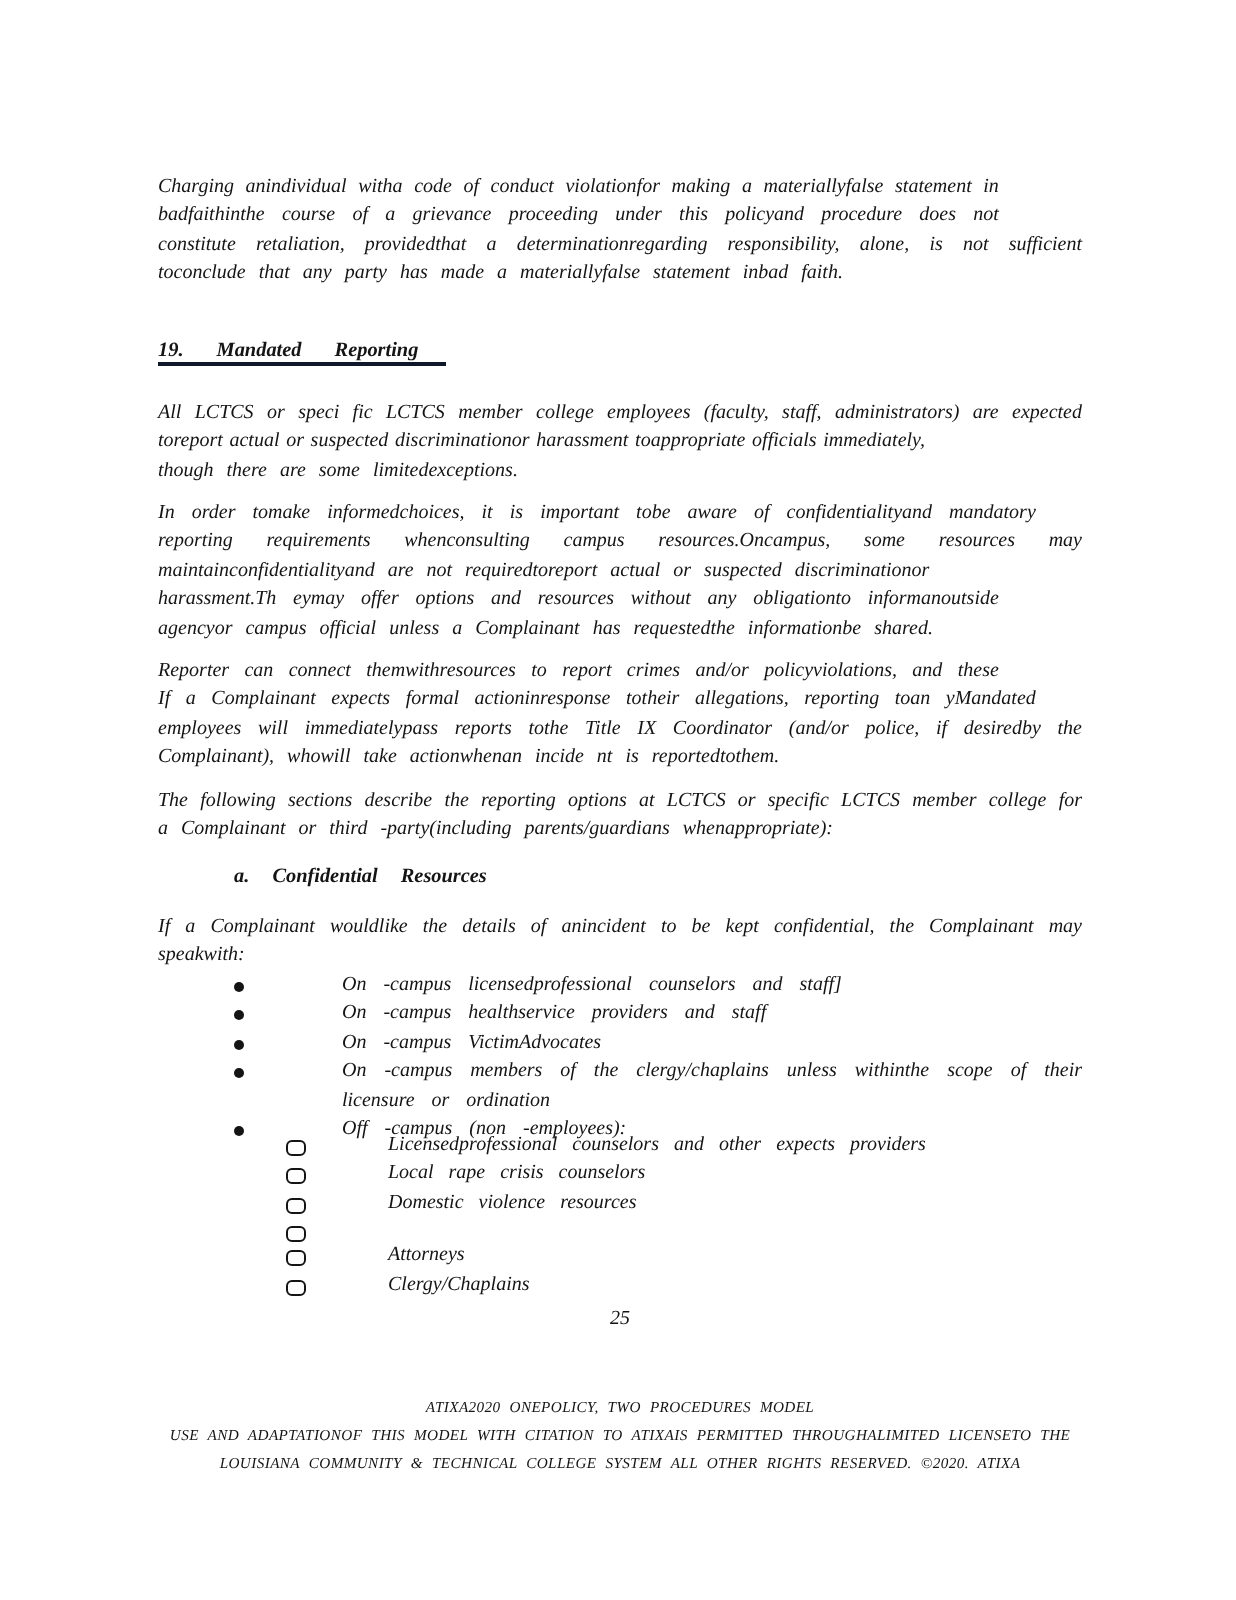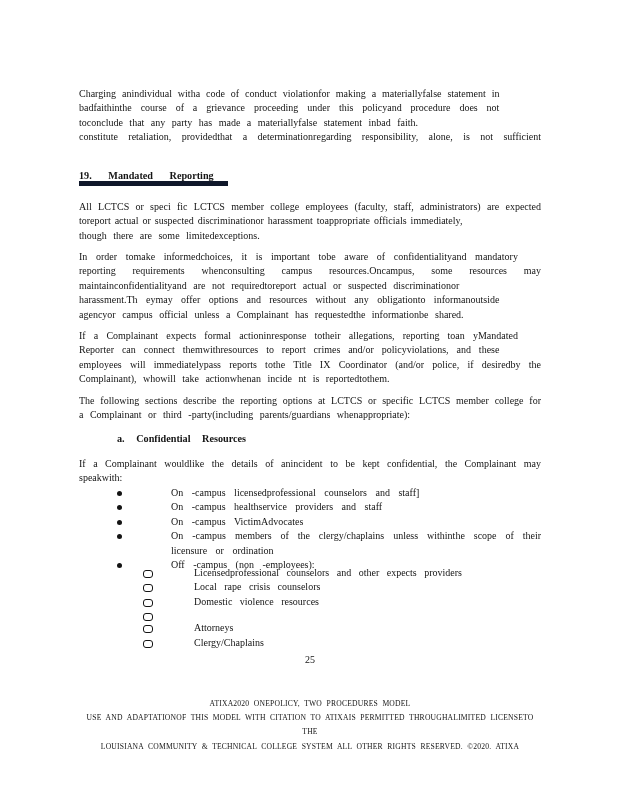--- a/index.html
+++ b/index.html
@@ -1,30 +1,30 @@
 <!DOCTYPE html>
 <html><head>
 <meta charset="utf-8">
 <style>
   html,body { margin:0; padding:0; background:#ffffff; }
   .page {
     position:relative; width:618px; height:800px; background:#ffffff;
     font-family:"Liberation Serif","DejaVu Serif",serif;
     color:#141414; overflow:hidden;
   }
-  .block { position:absolute; left:79px; width:462px; }
+  .block { position:absolute; left:79px; width:462px;font-style:italic; }
   .ln { font-size:10px; line-height:14.4px; white-space:normal; }
   
   .f   { text-align:justify; text-align-last:justify; }
   .w95 { width:95%; text-align:justify; text-align-last:justify; }
   .w91 { width:91%; text-align:justify; text-align-last:justify; }
   .w83 { width:83%; text-align:justify; text-align-last:justify; }
   .l   { text-align:left; word-spacing:4px; }
   .heading { font-weight:bold; font-size:10.2px; line-height:14px; }
-  .heading .hl { border-bottom:5px solid #0f172a; padding-right:14px; word-spacing:14px; }
+  .heading .hl { border-bottom:2px solid #0f172a; padding-right:14px; word-spacing:14px; }
   .subheading { font-weight:bold; font-size:10.2px; line-height:14px; padding-left:38px; word-spacing:9px; }
   
   .brow { display:flex; align-items:flex-start;gap:28px; }
   .b1 { padding-left:38px; }
   .b1 .mark { flex:0 0 auto; width:5px; height:5px; border-radius:50%; background:#141414; margin:5px 21px 0 0; }
   .b1 .btxt { flex:1 1 auto; min-width:0; }
   .b1 .ln.l { word-spacing:6px; }
   .b2 { padding-left:64px; }
   .b2 .mark { flex:0 0 auto; width:8px; height:6px; border:1px solid #141414; border-radius:3px; margin:4px 13px 0 0; background:transparent; }
   .b2 .btxt { flex:1 1 auto; min-width:0; }
@@ -33,22 +33,22 @@
   .footer { text-align:center; font-size:7.6px; line-height:14.2px; word-spacing:2.4px; letter-spacing:0.2px; }
 </style>
 </head>
 <body>
 
 <div class="page">
 
   <div class="block" style="top:87px">
     <div class="ln w91">Charging anindividual witha code of conduct violationfor making a materiallyfalse statement in</div>
     <div class="ln w91">badfaithinthe course of a grievance proceeding under this policyand procedure does not</div>
+    <div class="ln f">constitute retaliation, providedthat a determinationregarding responsibility, alone, is not sufficient</div>
     <div class="ln l">toconclude that any party has made a materiallyfalse statement inbad faith.</div>
-    <div class="ln f">constitute retaliation, providedthat a determinationregarding responsibility, alone, is not sufficient</div>
   </div>
 
   <div class="block heading" style="top:169px">
     <span class="hl">19. Mandated Reporting</span>
   </div>
 
   <div class="block" style="top:200px">
     <div class="ln f">All LCTCS or speci fic LCTCS member college employees (faculty, staff, administrators) are expected</div>
     <div class="ln w83">toreport actual or suspected discriminationor harassment toappropriate officials immediately,</div>
     <div class="ln l">though there are some limitedexceptions.</div>
@@ -56,22 +56,22 @@
 
   <div class="block" style="top:250px">
     <div class="ln w95">In order tomake informedchoices, it is important tobe aware of confidentialityand mandatory</div>
     <div class="ln f">reporting requirements whenconsulting campus resources.Oncampus, some resources may</div>
     <div class="ln l">maintainconfidentialityand are not requiredtoreport actual or suspected discriminationor</div>
     <div class="ln w91">harassment.Th eymay offer options and resources without any obligationto informanoutside</div>
     <div class="ln l">agencyor campus official unless a Complainant has requestedthe informationbe shared.</div>
   </div>
 
   <div class="block" style="top:329px">
+    <div class="ln w91">Reporter can connect themwithresources to report crimes and/or policyviolations, and these</div>
     <div class="ln w95">If a Complainant expects formal actioninresponse totheir allegations, reporting toan yMandated</div>
-    <div class="ln w91">Reporter can connect themwithresources to report crimes and/or policyviolations, and these</div>
     <div class="ln f">employees will immediatelypass reports tothe Title IX Coordinator (and/or police, if desiredby the</div>
     <div class="ln l">Complainant), whowill take actionwhenan incide nt is reportedtothem.</div>
   </div>
 
   <div class="block" style="top:394px">
     <div class="ln f">The following sections describe the reporting options at LCTCS or specific LCTCS member college for</div>
     <div class="ln l">a Complainant or third -party(including parents/guardians whenappropriate):</div>
   </div>
 
   <div class="block subheading" style="top:432px">

